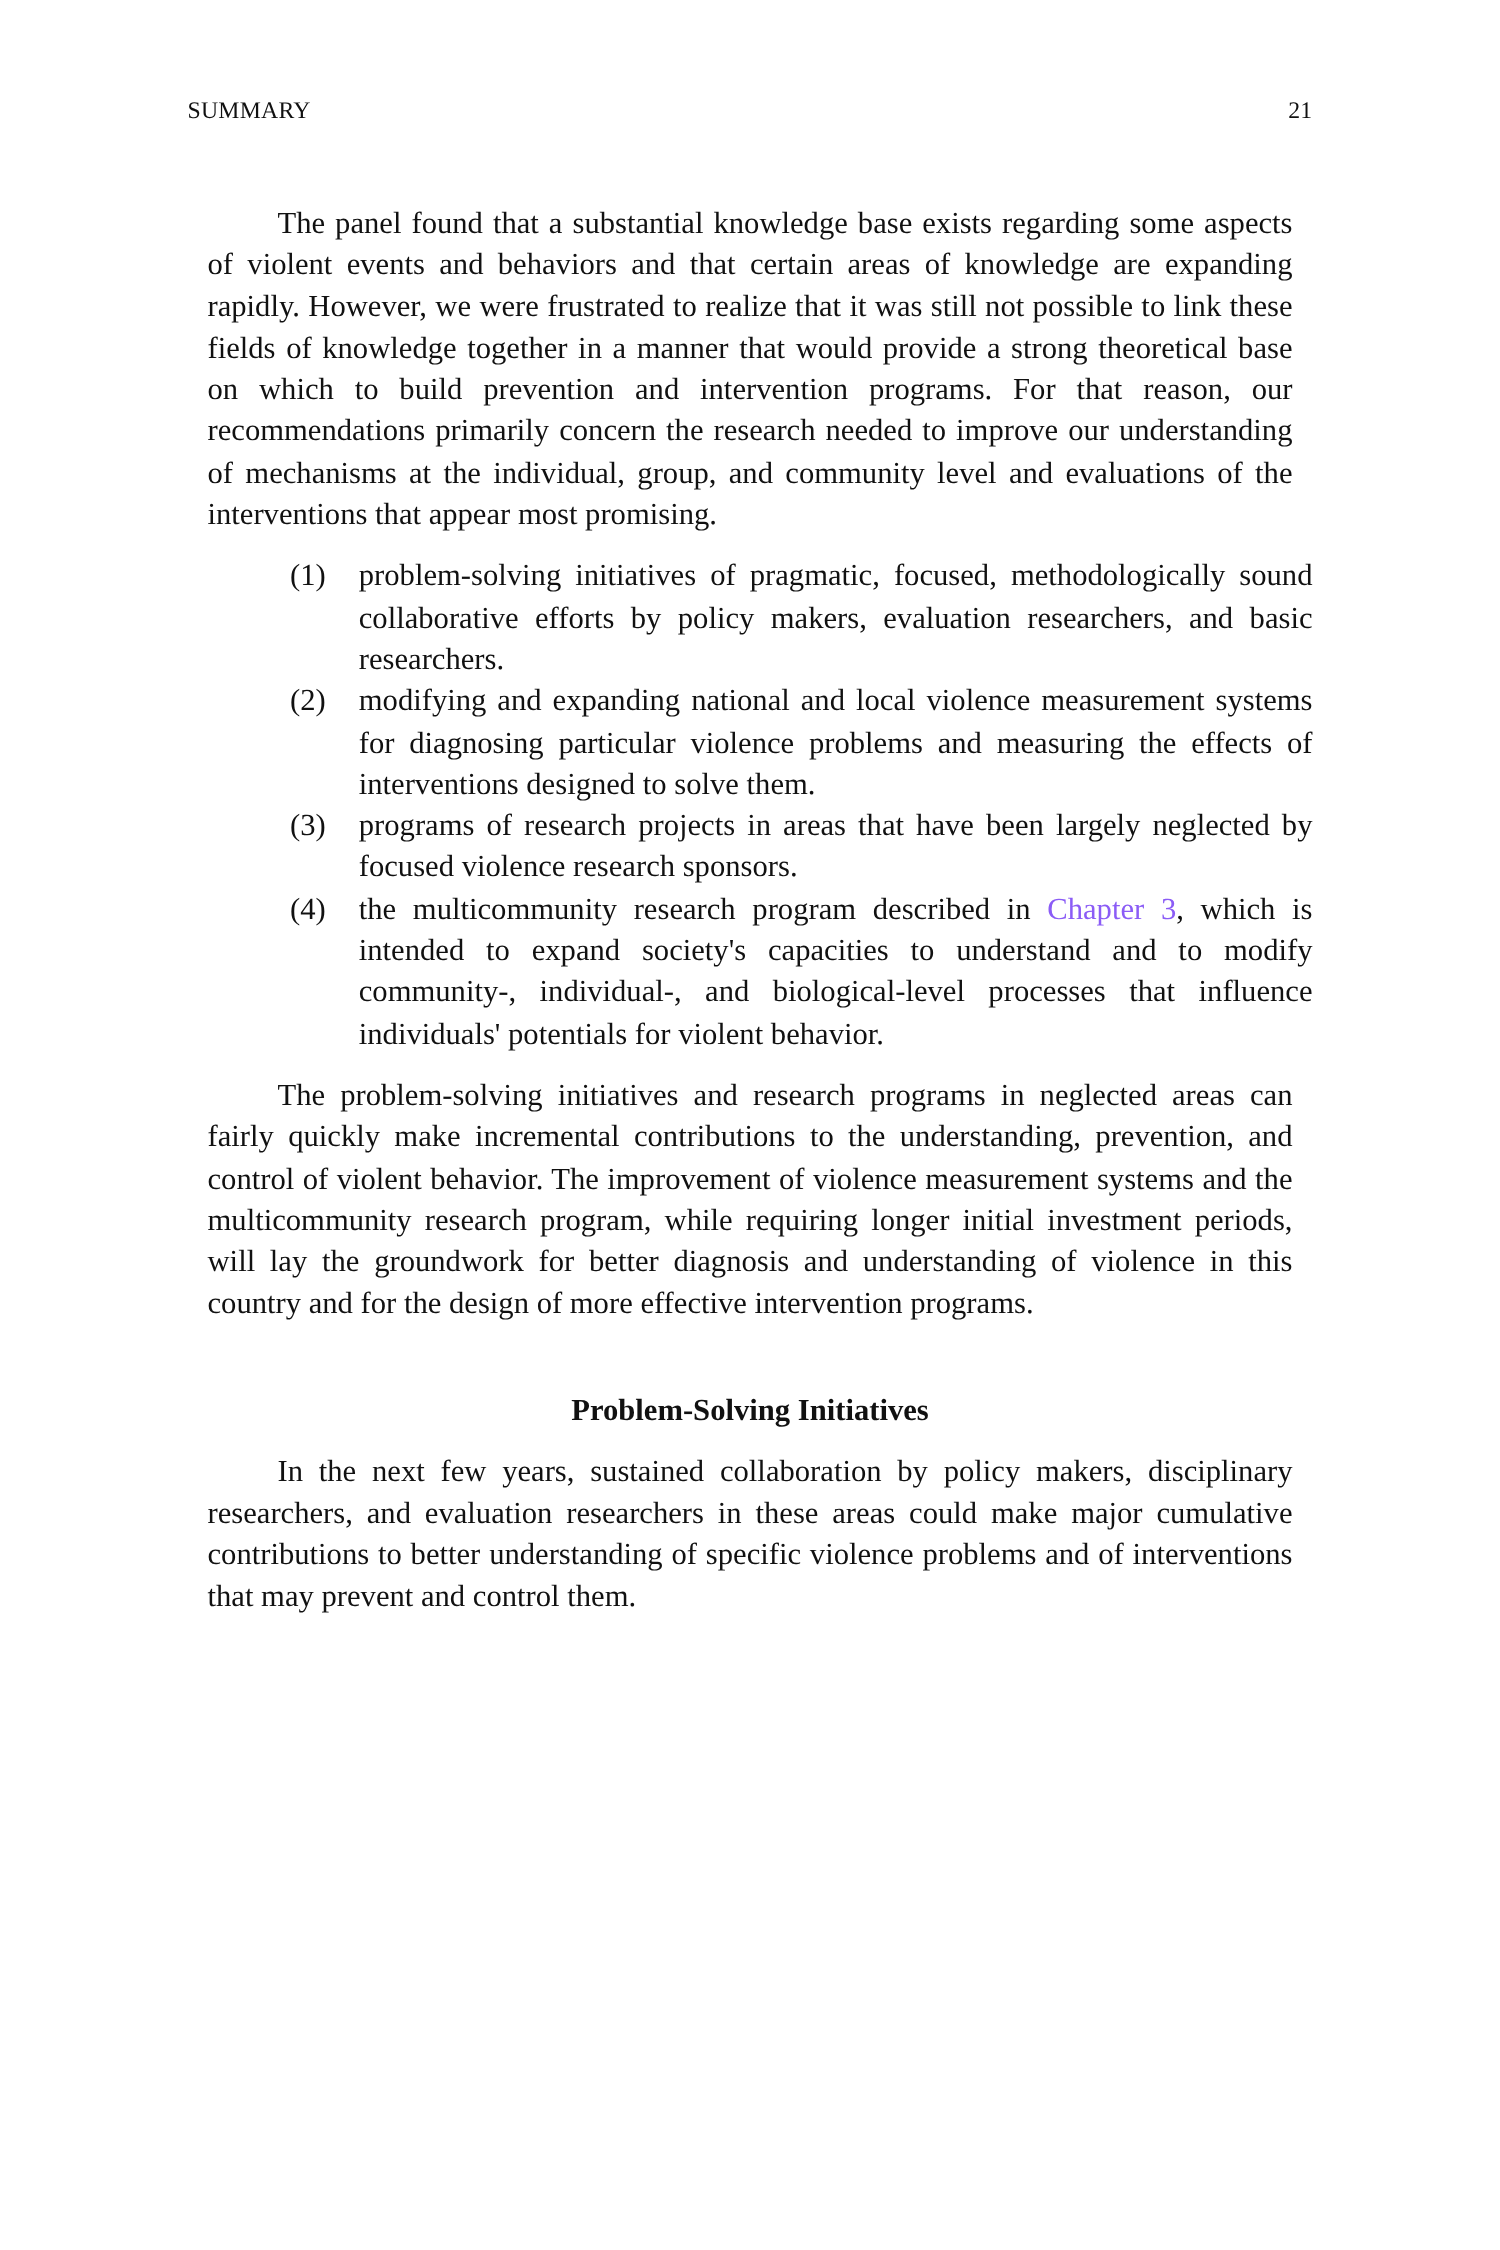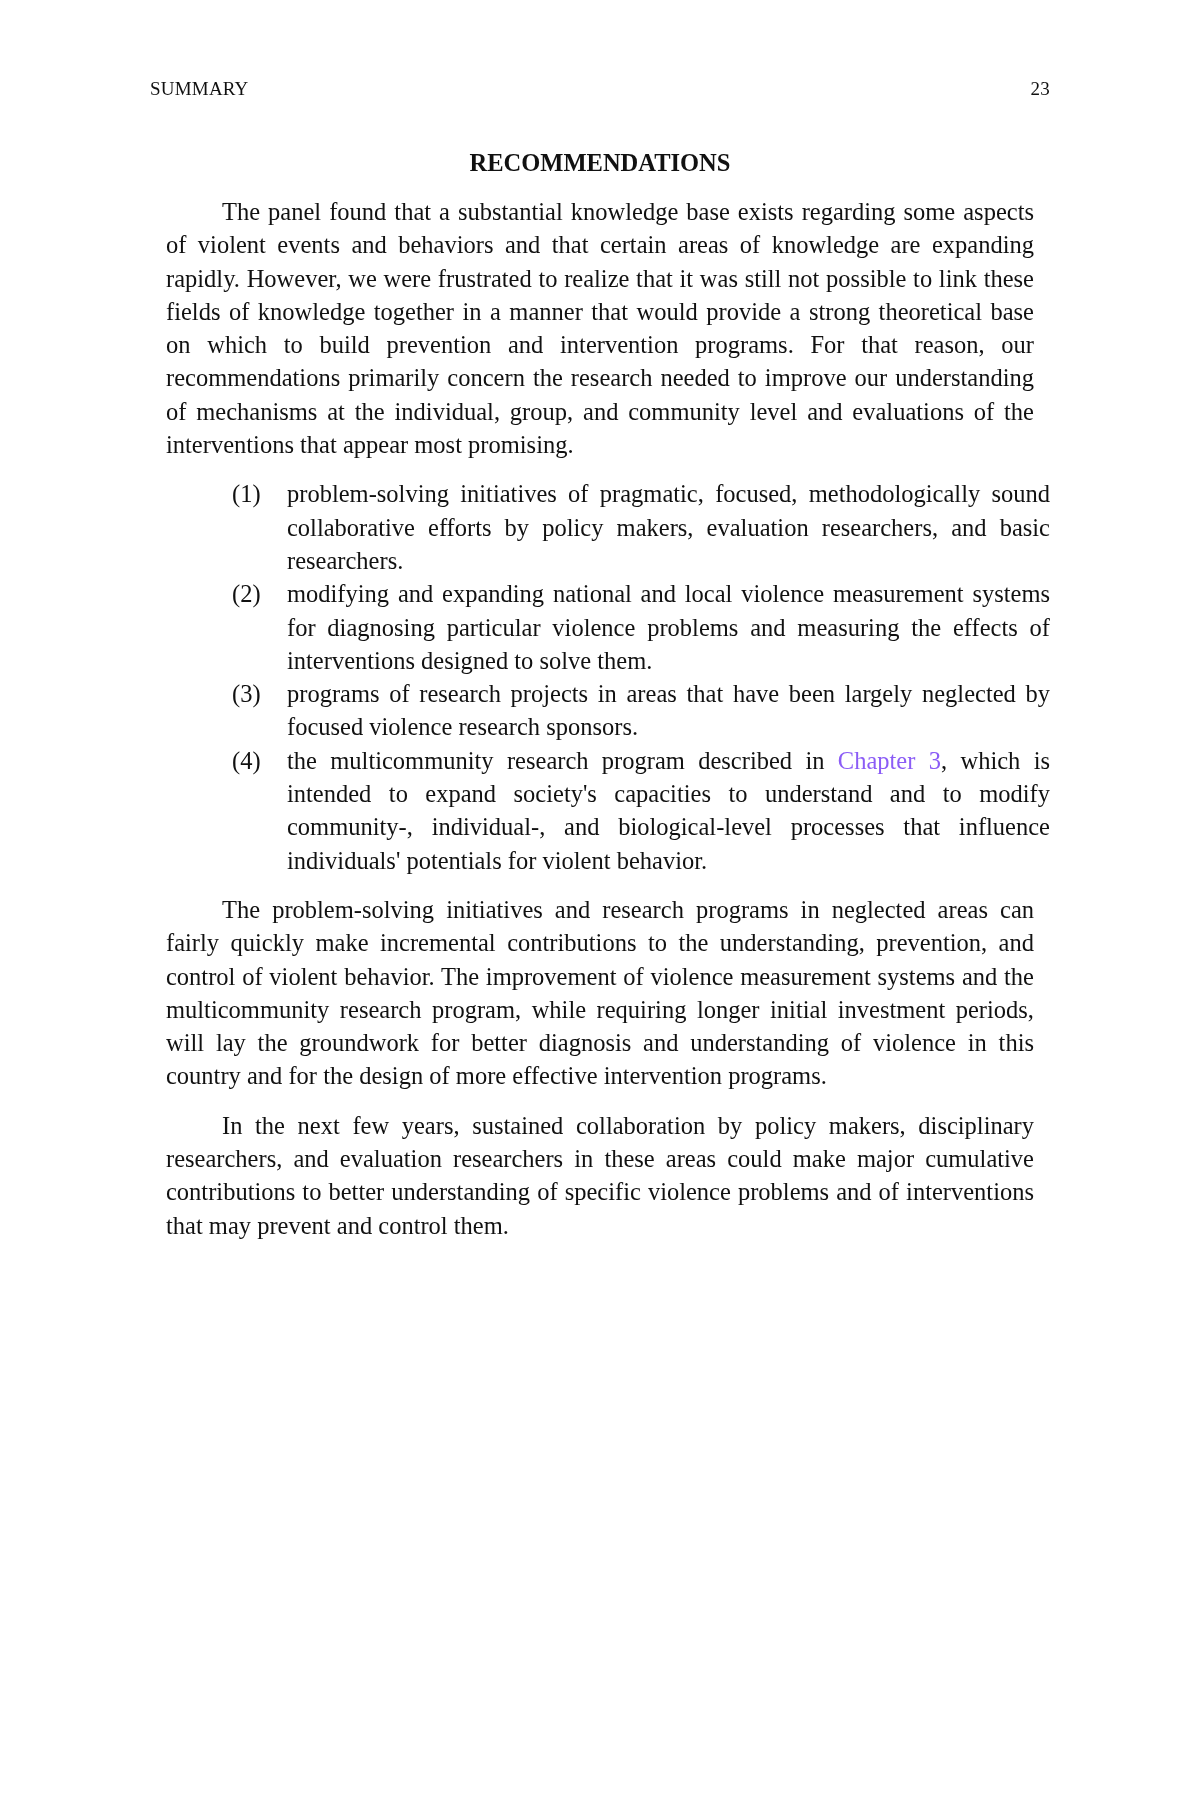--- a/index.html
+++ b/index.html
@@ -29,25 +29,24 @@
     ol.recs { list-style: none; margin: 9px 0 11px 0; padding: 0 0 0 82px; }
     ol.recs li { position: relative; padding-left: 55px; text-align: justify; }
     ol.recs li .num { position: absolute; left: 0; top: 0; }
     a.link { color: #8b5cf6; text-decoration: none; }
   </style>
 </head>
 <body>
 
 <div class="running-head">
   <span>SUMMARY</span>
-  <span>23</span>
+  <span>21</span>
 </div>
 
 <div class="page">
-  <div class="h1">RECOMMENDATIONS</div>
 
   <p>The panel found that a substantial knowledge base exists regarding some aspects of violent events and behaviors and that certain areas of knowledge are expanding rapidly. However, we were frustrated to realize that it was still not possible to link these fields of knowledge together in a manner that would provide a strong theoretical base on which to build prevention and intervention programs. For that reason, our recommendations primarily concern the research needed to improve our understanding of mechanisms at the individual, group, and community level and evaluations of the interventions that appear most promising.</p>
 
   <ol class="recs">
     <li>
       <span class="num">(1)</span>
       <span>problem-solving initiatives of pragmatic, focused, methodologically sound collaborative efforts by policy makers, evaluation researchers, and basic researchers.</span>
     </li>
     <li>
       <span class="num">(2)</span>
@@ -58,14 +57,15 @@
       <span>programs of research projects in areas that have been largely neglected by focused violence research sponsors.</span>
     </li>
     <li>
       <span class="num">(4)</span>
       <span>the multicommunity research program described in </span><a class="link">Chapter 3</a><span>, which is intended to expand society's capacities to understand and to modify community-, individual-, and biological-level processes that influence individuals' potentials for violent behavior.</span>
     </li>
   </ol>
 
   <p>The problem-solving initiatives and research programs in neglected areas can fairly quickly make incremental contributions to the understanding, prevention, and control of violent behavior. The improvement of violence measurement systems and the multicommunity research program, while requiring longer initial investment periods, will lay the groundwork for better diagnosis and understanding of violence in this country and for the design of more effective intervention programs.</p>
 
+  <div class="h2">Problem-Solving Initiatives</div>
   <p>In the next few years, sustained collaboration by policy makers, disciplinary researchers, and evaluation researchers in these areas could make major cumulative contributions to better understanding of specific violence problems and of interventions that may prevent and control them.</p>
 </div>
 
 </body></html>

